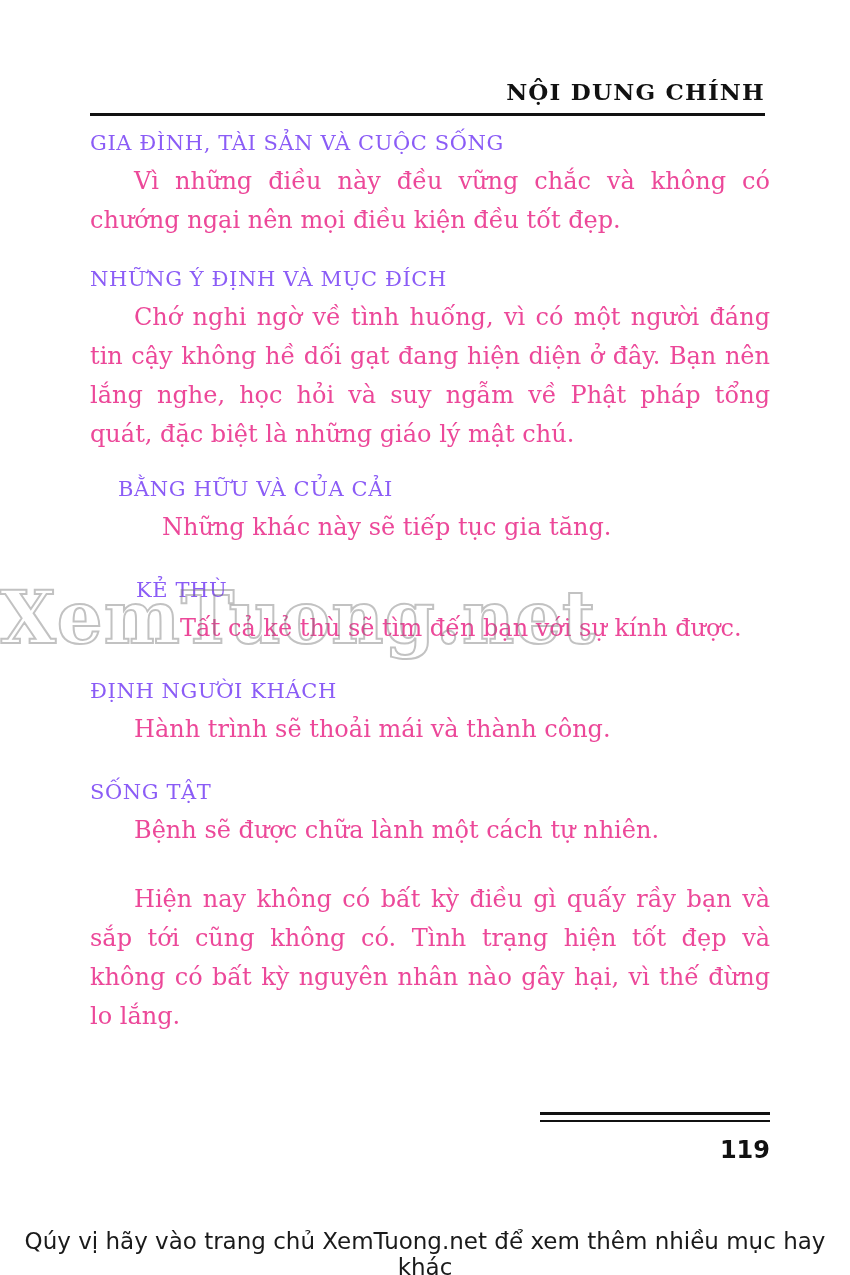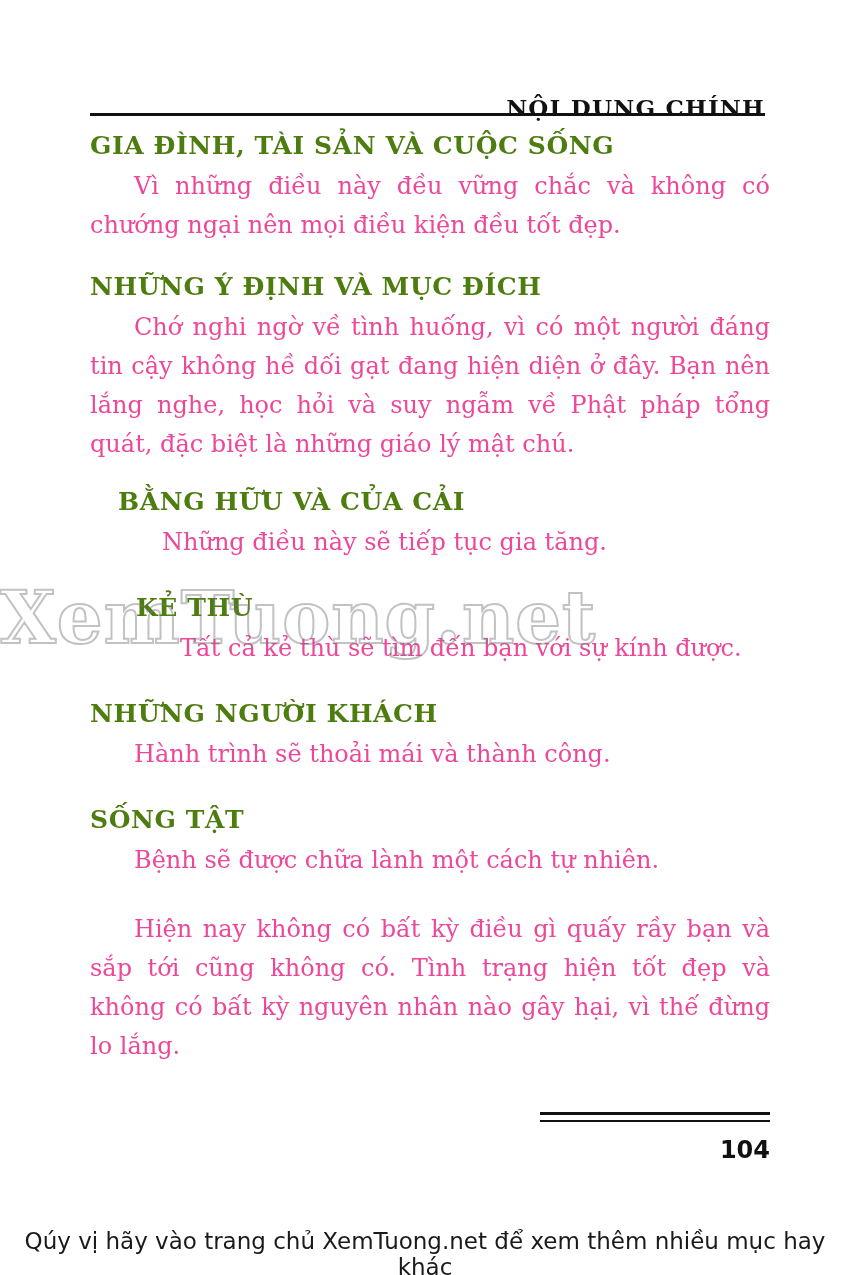--- a/index.html
+++ b/index.html
@@ -17,21 +17,21 @@
   }
 
   .page {
     position: absolute;
     inset: 0;
   }
 
   
   .running-head {
     position: absolute;
-    top: 94px;
+    top: 78px;
     left: 90px;
     right: 85px;
     text-align: right;
     font-family: "DejaVu Serif", serif;
     font-weight: bold;
     font-size: 23px;
     letter-spacing: 1.2px;
     color: #111;
   }
   .head-rule {
@@ -51,25 +51,25 @@
     width: 680px;
   }
 
   .sec {
     margin-bottom: 22px;
   }
   .sec:last-child { margin-bottom: 0; }
 
   h2.sec-title {
     font-family: "DejaVu Serif", serif;
-    font-weight: bold;
-    font-size: 25px;
+    font-weight: normal;
+    font-size: 21px;
     letter-spacing: 0.6px;
     margin: 0 0 6px 0;
-    color: #4d7c0f;
+    color: #8b5cf6;
     line-height: 1.25;
   }
 
   p.sec-body {
     font-family: "DejaVu Serif", serif;
     font-size: 24px;
     line-height: 1.62;
     margin: 0;
     text-indent: 44px;
     text-align: justify;
@@ -154,47 +154,47 @@
       <p class="sec-body">Vì những điều này đều vững chắc và không có chướng ngại nên mọi điều kiện đều tốt đẹp.</p>
     </section>
 
     <section class="sec s1">
       <h2 class="sec-title">NHỮNG Ý ĐỊNH VÀ MỤC ĐÍCH</h2>
       <p class="sec-body">Chớ nghi ngờ về tình huống, vì có một người đáng tin cậy không hề dối gạt đang hiện diện ở đây. Bạn nên lắng nghe, học hỏi và suy ngẫm về Phật pháp tổng quát, đặc biệt là những giáo lý mật chú.</p>
     </section>
 
     <section class="sec s2">
       <h2 class="sec-title">BẰNG HỮU VÀ CỦA CẢI</h2>
-      <p class="sec-body">Những điều này sẽ tiếp tục gia tăng.</p>
+      <p class="sec-body">Những khác này sẽ tiếp tục gia tăng.</p>
     </section>
 
     <section class="sec s3">
       <h2 class="sec-title">KẺ THÙ</h2>
       <p class="sec-body">Tất cả kẻ thù sẽ tìm đến bạn với sự kính được.</p>
     </section>
 
     <section class="sec s4">
-      <h2 class="sec-title">NHỮNG NGƯỜI KHÁCH</h2>
+      <h2 class="sec-title">ĐỊNH NGƯỜI KHÁCH</h2>
       <p class="sec-body">Hành trình sẽ thoải mái và thành công.</p>
     </section>
 
     <section class="sec s5">
       <h2 class="sec-title">SỐNG TẬT</h2>
       <p class="sec-body">Bệnh sẽ được chữa lành một cách tự nhiên.</p>
     </section>
 
     <section class="sec s6">
       <p class="sec-body">Hiện nay không có bất kỳ điều gì quấy rầy bạn và sắp tới cũng không có. Tình trạng hiện tốt đẹp và không có bất kỳ nguyên nhân nào gây hại, vì thế đừng lo lắng.</p>
     </section>
 
   </div>
 
   <div class="watermark">XemTuong.net</div>
 
   <div class="foot-rules">
     <div class="r1"></div>
     <div class="r2"></div>
   </div>
-  <div class="page-number">104</div>
+  <div class="page-number">119</div>
 
   <div class="bottom-note">Qúy vị hãy vào trang chủ XemTuong.net để xem thêm nhiều mục hay khác</div>
 
 </div>
 
 </body></html>

